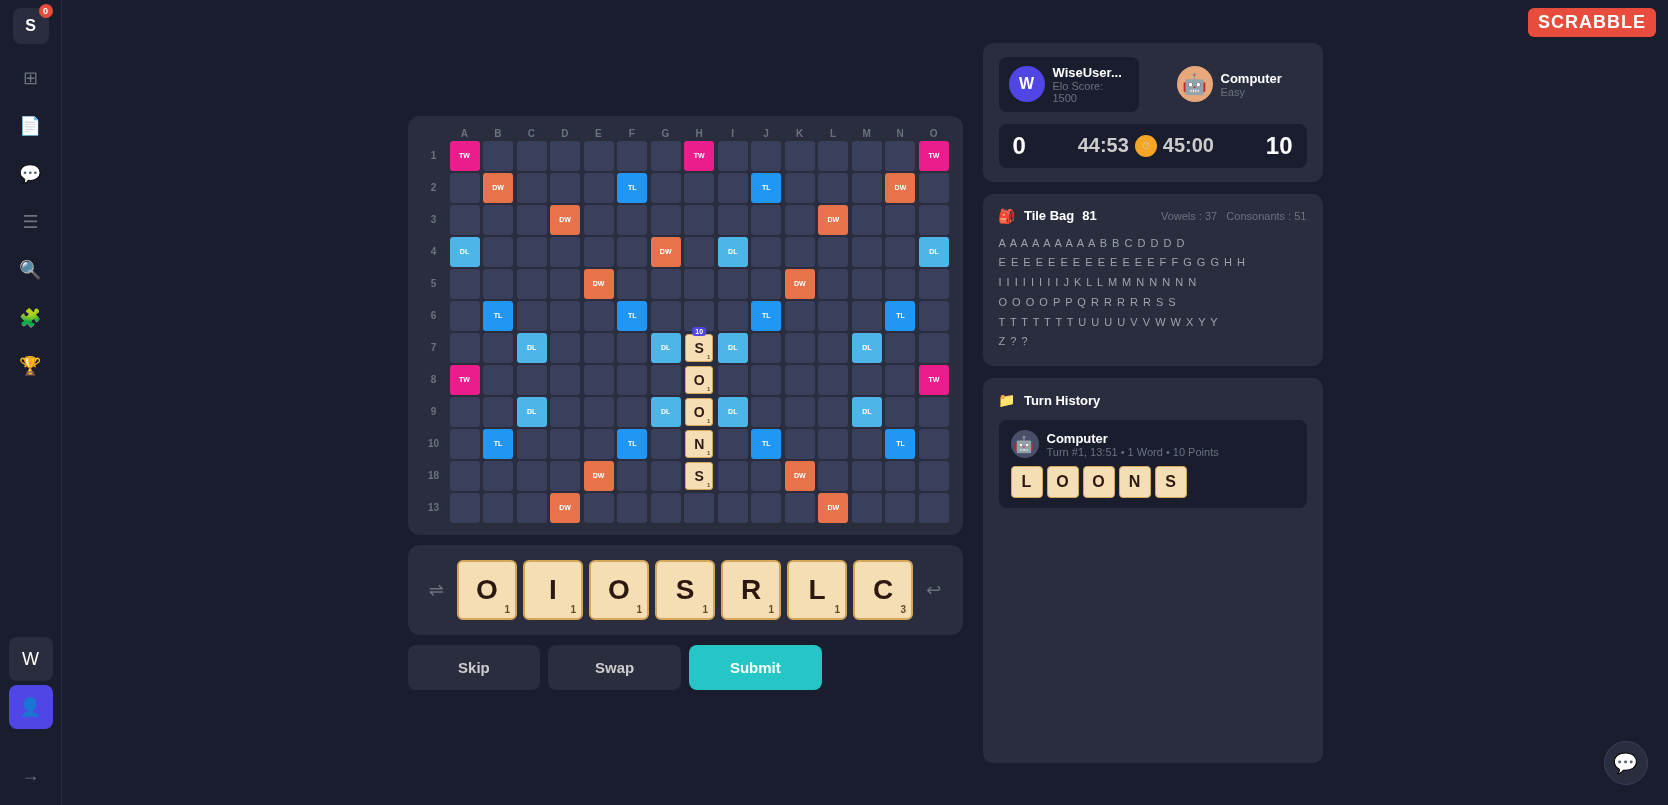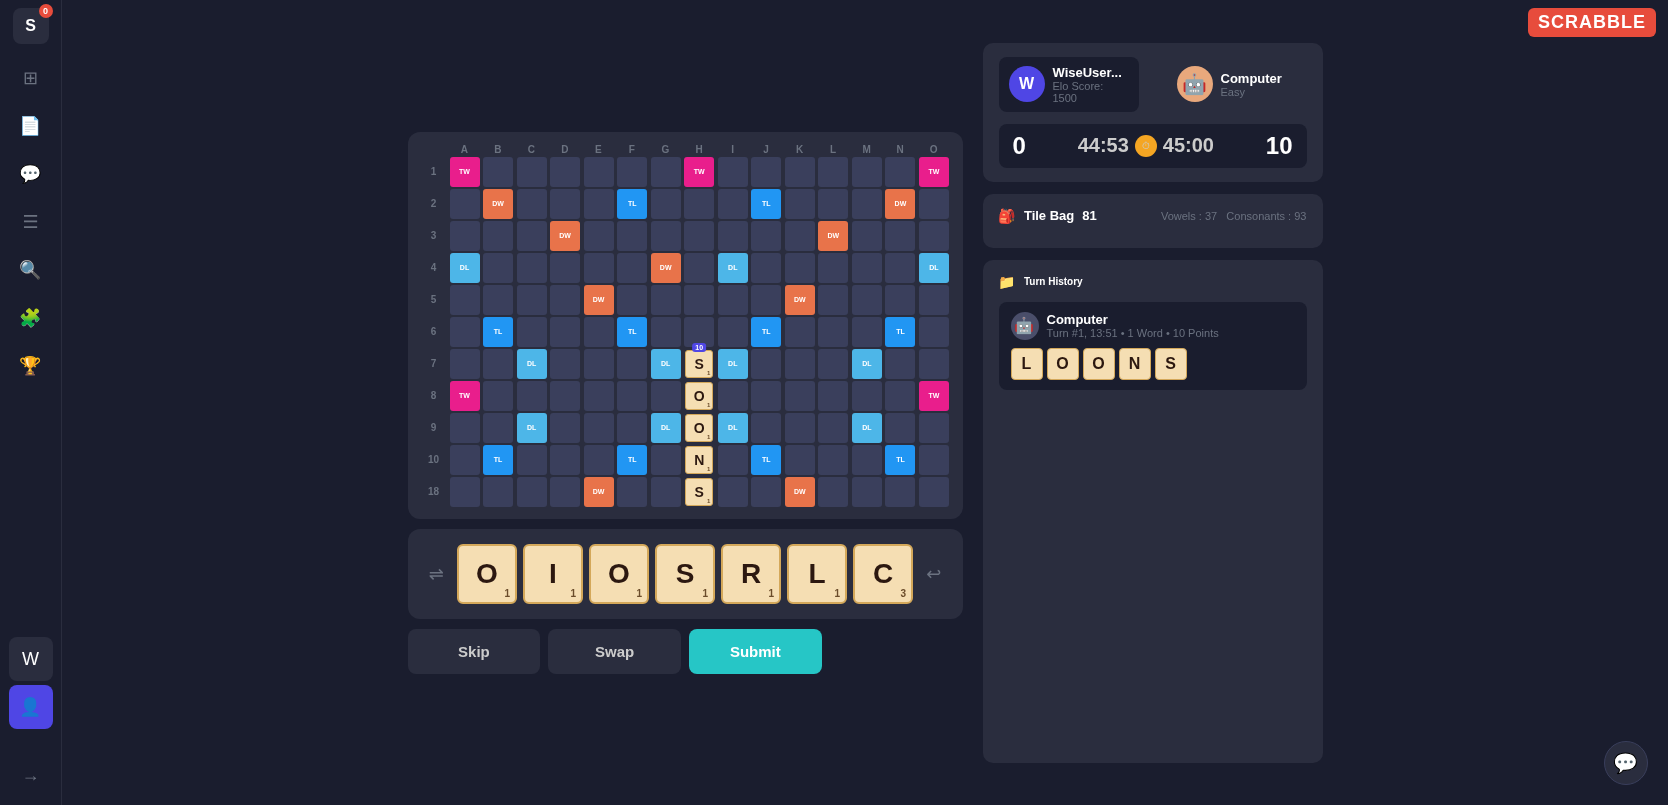--- a/index.html
+++ b/index.html
@@ -415,21 +415,21 @@
     }
 
     .turn-history-header {
       display: flex;
       align-items: center;
       gap: 8px;
       margin-bottom: 12px;
     }
 
     .turn-history-icon { font-size: 14px; }
-    .turn-history-title { font-size: 10px; color: #fff; font-weight: 600; }
+    .turn-history-title { font-size: 13px; color: #fff; font-weight: 600; }
 
     .turn-entry {
       background: #1a1d2e;
       border-radius: 8px;
       padding: 10px 12px;
     }
 
     .turn-entry-header {
       display: flex;
       align-items: center;
@@ -757,20 +757,38 @@
               </div>
             </div>
             <div class="cell" style="background: rgb(58, 63, 92);"></div>
             <div class="cell" style="background: rgb(58, 63, 92);"></div>
             <div class="cell" style="background: rgb(232, 115, 74); font-size: 7px; color: rgb(255, 255, 255);">DW</div>
             <div class="cell" style="background: rgb(58, 63, 92);"></div>
             <div class="cell" style="background: rgb(58, 63, 92);"></div>
             <div class="cell" style="background: rgb(58, 63, 92);"></div>
             <div class="cell" style="background: rgb(58, 63, 92);"></div>
           </div>
+          <div class="board-row">
+            <div class="row-header">13</div>
+            <div class="cell" style="background: rgb(58, 63, 92);"></div>
+            <div class="cell" style="background: rgb(58, 63, 92);"></div>
+            <div class="cell" style="background: rgb(58, 63, 92);"></div>
+            <div class="cell" style="background: rgb(232, 115, 74); font-size: 7px; color: rgb(255, 255, 255);">DW</div>
+            <div class="cell" style="background: rgb(58, 63, 92);"></div>
+            <div class="cell" style="background: rgb(58, 63, 92);"></div>
+            <div class="cell" style="background: rgb(58, 63, 92);"></div>
+            <div class="cell" style="background: rgb(58, 63, 92);"></div>
+            <div class="cell" style="background: rgb(58, 63, 92);"></div>
+            <div class="cell" style="background: rgb(58, 63, 92);"></div>
+            <div class="cell" style="background: rgb(58, 63, 92);"></div>
+            <div class="cell" style="background: rgb(232, 115, 74); font-size: 7px; color: rgb(255, 255, 255);">DW</div>
+            <div class="cell" style="background: rgb(58, 63, 92);"></div>
+            <div class="cell" style="background: rgb(58, 63, 92);"></div>
+            <div class="cell" style="background: rgb(58, 63, 92);"></div>
+          </div>
         </div>
     </div>
 
     <div class="rack-area">
       <div class="rack-shuffle">⇌</div>
       <div class="rack-tiles" id="rack-tiles">
           <div class="rack-tile">
             <span>O</span>
             <span class="tile-pt">1</span>
           </div>
@@ -852,23 +870,29 @@
     <div class="tile-bag-card">
       <div class="tile-bag-header">
         <span class="tile-bag-icon">🎒</span>
         <span class="tile-bag-title">Tile Bag</span>
         <span class="tile-bag-count">81</span>
         <span class="tile-bag-vowels">
           <span>Vowels :</span>
           <span>37</span>
           &nbsp;
           <span>Consonants :</span>
-          <span>93</span>
+          <span>51</span>
         </span>
       </div>
+      <div class="tile-letters" style="white-space: pre-line;">A A A A A A   A A A   B B   C   D D D D
+E E E E E E   E E E E E E E   F F   G G G   H H
+I I I I I I   I I   J   K   L L   M M   N N N N N
+O O O O   P P   Q   R R R R R   S S
+T T T T T T T   U U U U   V V   W W   X   Y Y
+Z   ? ?</div>
     </div>
 
     <div class="turn-history-card scrollbar-hidden">
       <div class="turn-history-header">
         <span class="turn-history-icon">📁</span>
         <span class="turn-history-title">Turn History</span>
       </div>
       <div id="turn-entries">
           <div class="turn-entry">
             <div class="turn-entry-header">

